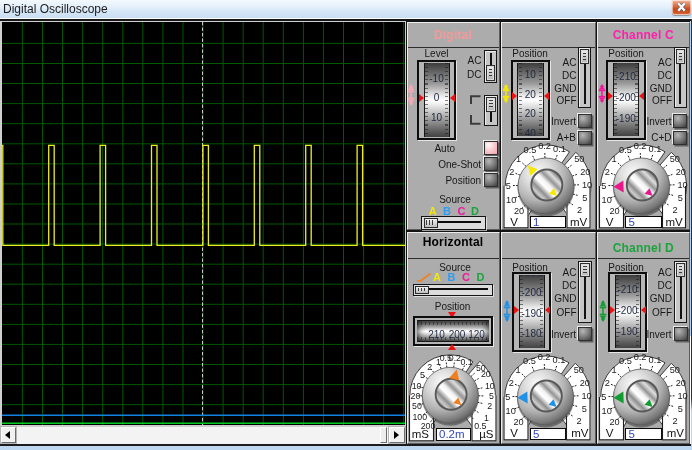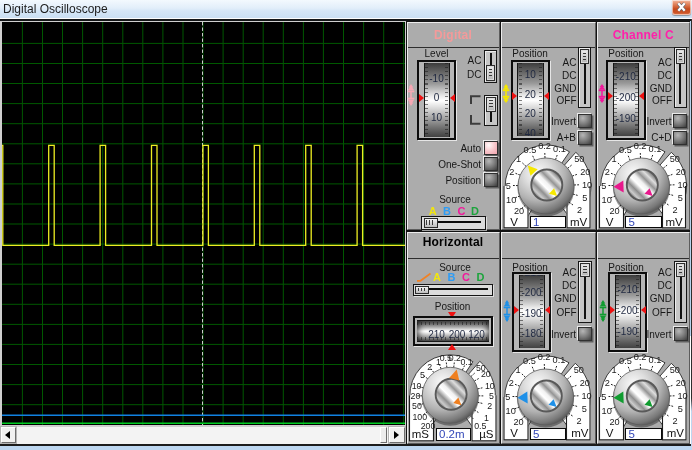--- a/index.html
+++ b/index.html
@@ -76,20 +76,21 @@
       <div class="psep" style="top:24px"></div>
     </div>
 <div class="panel" style="left:406.5px;top:231.5px;width:93px;height:212px">
       <div class="ptitle" style="top:2px;color:#000000">Horizontal</div>
       <div class="psep" style="top:25.8px"></div>
     </div>
 <div class="panel" style="left:501px;top:231.5px;width:94.5px;height:212px">
       <div class="psep" style="top:25.8px"></div>
     </div>
 <div class="panel" style="left:597px;top:231.5px;width:92.5px;height:212px">
+      <div class="ptitle" style="top:8px;color:#1ca43c">Channel D</div>
       <div class="psep" style="top:25.8px"></div>
     </div>
 <div class="lbl cen" style="left:436.5px;top:53px">Level</div>
 <div class="vg" style="left:417px;top:59.5px;width:39px;height:80.5px">
       <div class="vgm">
         <div class="vtick" style="left:0.5px"></div>
         <div class="vtick" style="right:0.5px"></div>
         <div class="gnum" style="left:50%;top:14.7px">-10</div>
         <div class="gnum" style="left:50%;top:34.0px">0</div>
         <div class="gnum" style="left:50%;top:54.4px">10</div>
@@ -118,21 +119,21 @@
     </div>
 <div class="sw" style="left:483.5px;top:94.5px;width:14.5px;height:31.5px">
       <div class="swt" style="left:5.65px;top:13.5px;bottom:3px"></div>
       <div class="swh" style="left:1px;right:1px;top:1px;height:15.5px">
         <div class="swhl"></div>
       </div>
     </div>
 <svg class="abs" style="left:470px;top:95px" width="12" height="30" viewBox="0 0 12 30">
 <path d="M1 9 V1.2 H10.5 M1 20 V28.8 H10.5" stroke="#3c3c3c" stroke-width="2" fill="none"></path>
     </svg>
-<div class="lbl rgt" style="left:481px;top:147.5px">Auto</div>
+<div class="lbl rgt" style="left:455px;top:147.5px">Auto</div>
 <div class="btn btnp" style="left:483.5px;top:140.5px"></div>
 <div class="lbl rgt" style="left:481px;top:163.5px">One-Shot</div>
 <div class="btn btnd" style="left:483.5px;top:156.5px"></div>
 <div class="lbl rgt" style="left:481px;top:179.5px">Position</div>
 <div class="btn btnd" style="left:483.5px;top:172.5px"></div>
 <div class="lbl cen" style="left:455px;top:198.7px">Source</div>
 <div class="abcd" style="left:432.8px;top:210.7px;color:#f2e60c">A</div>
 <div class="abcd" style="left:447.1px;top:210.7px;color:#2e9cf5">B</div>
 <div class="abcd" style="left:461.4px;top:210.7px;color:#f2189c">C</div>
 <div class="abcd" style="left:475px;top:210.7px;color:#1ca43c">D</div>

